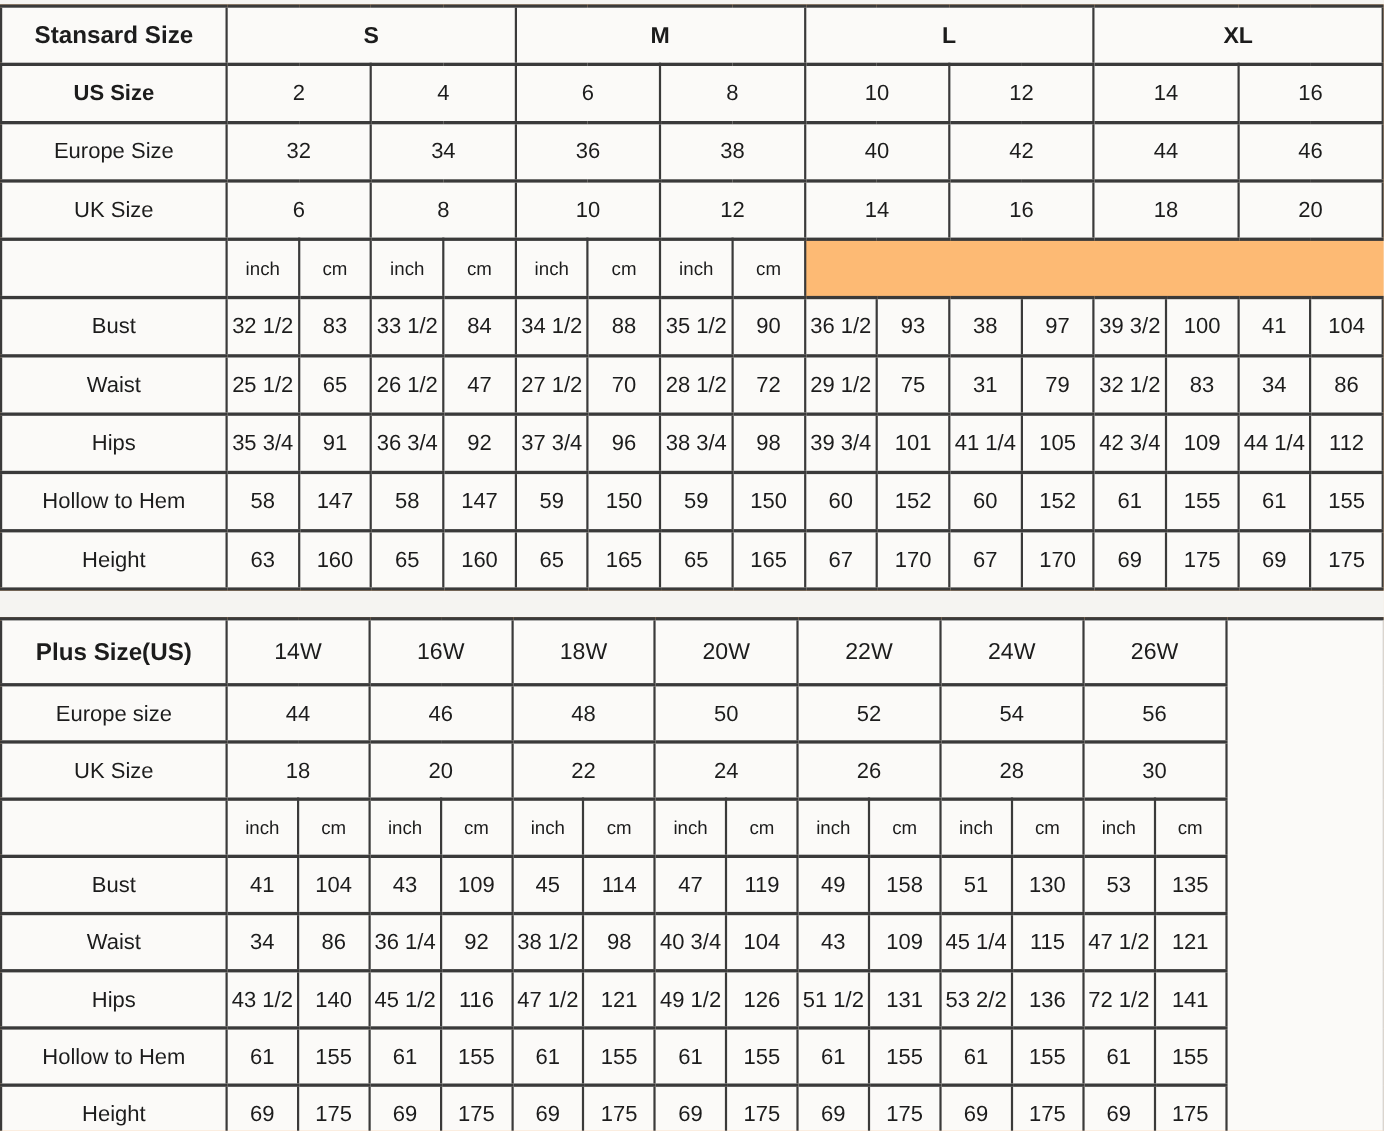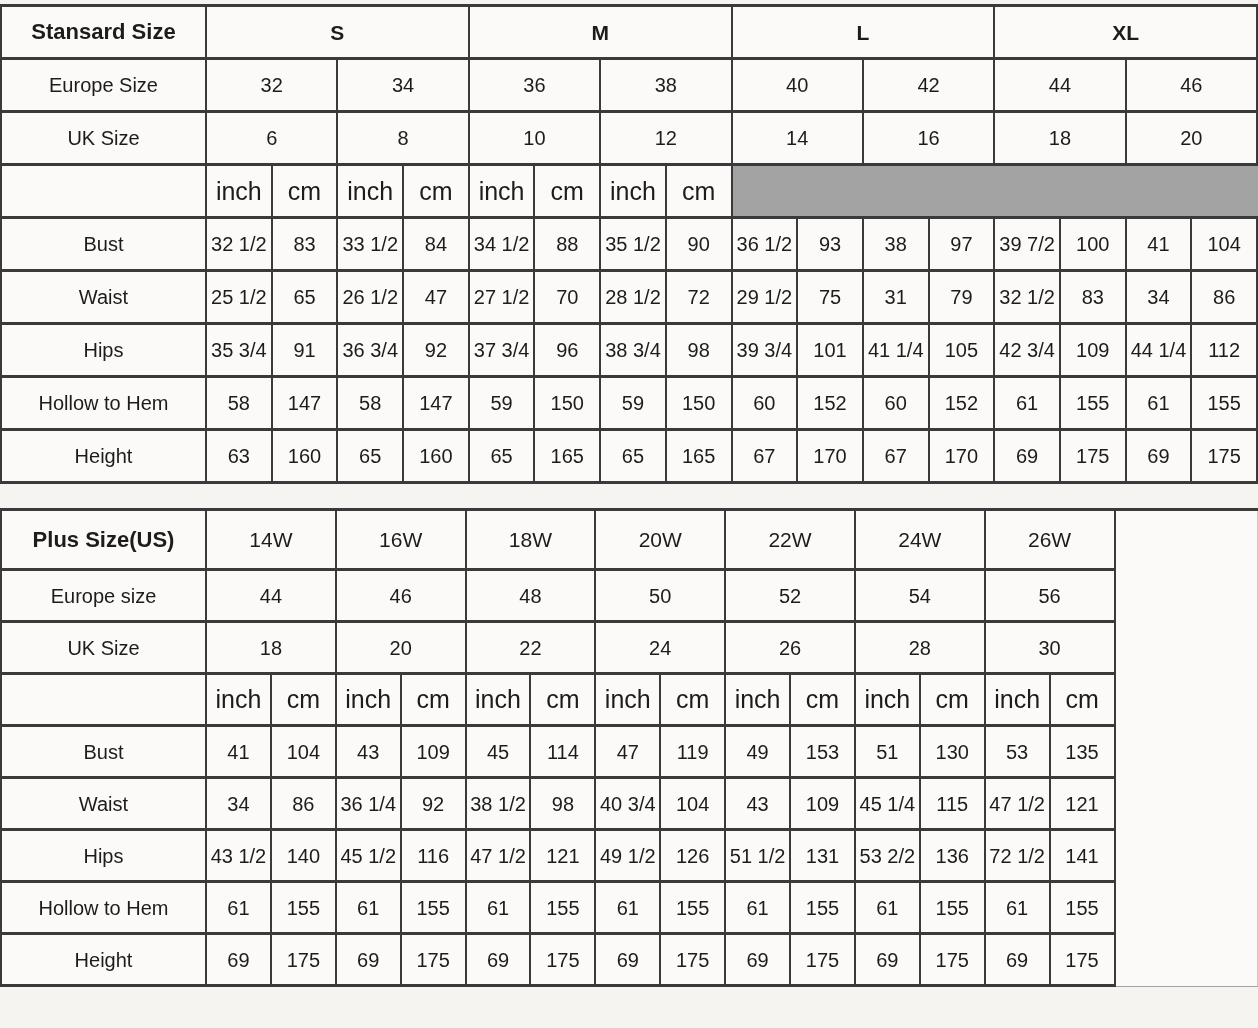--- a/index.html
+++ b/index.html
@@ -7,41 +7,41 @@
     margin: 0; padding: 0;
     width: 1258px; height: 1028px;
     overflow: hidden;
     background: #f5f4f1;
   }
   .page { padding-top: 4px; }
   table.size-table {
     border-collapse: collapse;
     table-layout: fixed;
     width: 1258px;
-    background: #a3a3a3;
+    background: #fdba74;
   }
   .size-table th, .size-table td {
     border: 2px solid #3a3a3a;
     border-top-width: 3px;
     border-bottom-width: 3px;
     background: #fbfaf8;
     font-family: "Liberation Sans", sans-serif;
     font-size: 20px;
     font-weight: normal;
     color: #1c1c1c;
     text-align: center;
     vertical-align: middle;
     padding: 0;
     line-height: 1;
     white-space: nowrap;
   }
   .size-table .bold { font-weight: bold; }
   .size-table .corner { font-size: 22px; }
   .size-table .group { font-size: 21px; }
-  .size-table .unit { font-size: 25px; }
+  .size-table .unit { font-size: 17px; }
   .size-table td.spacer {
     border-right: 1px solid #c9c9c9;
     border-bottom: none;
     background: #fbfaf8;
   }
   #t1 tr { height: 53px; }
   #t2 tr { height: 52px; }
   #t2 tr.header-row { height: 60px; }
   #t2 { margin-top: 24px; }
 </style>
@@ -63,20 +63,31 @@
       </colgroup>
     <tbody>
         <tr class="header-row">
           <th class="bold corner">Stansard Size</th>
           <td colspan="4" class="bold group">S</td>
           <td colspan="4" class="bold group">M</td>
           <td colspan="4" class="bold group">L</td>
           <td colspan="4" class="bold group">XL</td>
         </tr>
         <tr>
+          <th class="bold">US Size</th>
+          <td colspan="2">2</td>
+          <td colspan="2">4</td>
+          <td colspan="2">6</td>
+          <td colspan="2">8</td>
+          <td colspan="2">10</td>
+          <td colspan="2">12</td>
+          <td colspan="2">14</td>
+          <td colspan="2">16</td>
+        </tr>
+        <tr>
           <th>Europe Size</th>
           <td colspan="2">32</td>
           <td colspan="2">34</td>
           <td colspan="2">36</td>
           <td colspan="2">38</td>
           <td colspan="2">40</td>
           <td colspan="2">42</td>
           <td colspan="2">44</td>
           <td colspan="2">46</td>
         </tr>
@@ -109,21 +120,21 @@
           <td>33 1/2</td>
           <td>84</td>
           <td>34 1/2</td>
           <td>88</td>
           <td>35 1/2</td>
           <td>90</td>
           <td>36 1/2</td>
           <td>93</td>
           <td>38</td>
           <td>97</td>
-          <td>39 7/2</td>
+          <td>39 3/2</td>
           <td>100</td>
           <td>41</td>
           <td>104</td>
         </tr>
         <tr>
           <th>Waist</th>
           <td>25 1/2</td>
           <td>65</td>
           <td>26 1/2</td>
           <td>47</td>
@@ -271,21 +282,21 @@
           <th>Bust</th>
           <td>41</td>
           <td>104</td>
           <td>43</td>
           <td>109</td>
           <td>45</td>
           <td>114</td>
           <td>47</td>
           <td>119</td>
           <td>49</td>
-          <td>153</td>
+          <td>158</td>
           <td>51</td>
           <td>130</td>
           <td>53</td>
           <td>135</td>
         </tr>
         <tr>
           <th>Waist</th>
           <td>34</td>
           <td>86</td>
           <td>36 1/4</td>

